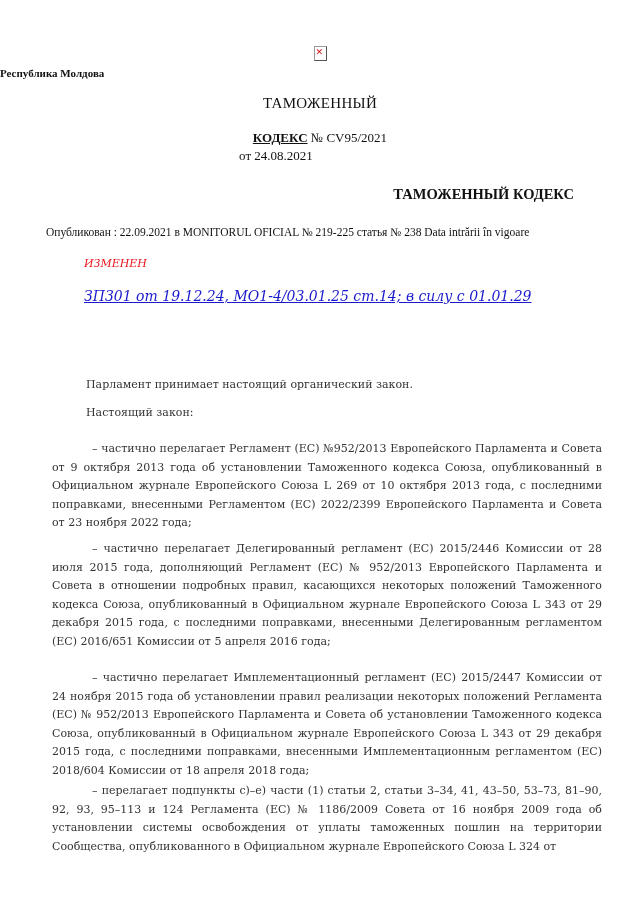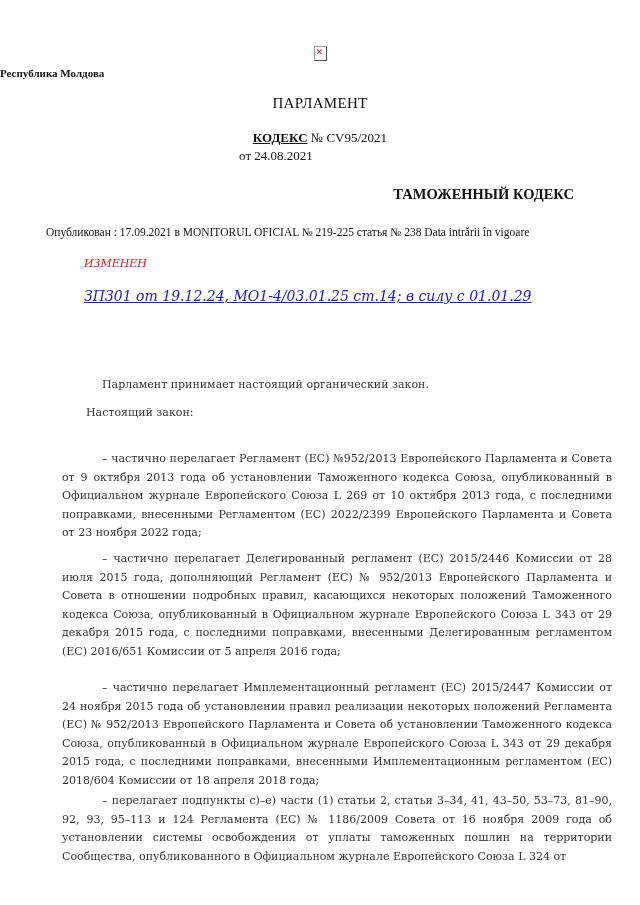--- a/index.html
+++ b/index.html
@@ -120,53 +120,53 @@
     text-decoration: underline;
     white-space: nowrap;
   }
   .intro {
     position: absolute;
     left: 86px;
     font-family: "DejaVu Serif", serif;
     font-size: 11px;
     color: #333;
   }
-  .intro1 { top: 378px; margin-left: 16px; }
+  .intro1 { top: 378px; }
   .intro2 { top: 406px; }
   .para {
     position: absolute;
     left: 46px;
     width: 550px;
     font-family: "DejaVu Serif", serif;
     font-size: 11px;
     line-height: 18.6px;
     text-align: justify;
     text-indent: 40px;
     color: #333;
-    margin: 16px;
+    margin: 6px;
   }
   .p1 { top: 434px; }
   .p2 { top: 534px; }
   .p3 { top: 663px; }
   .p4 { top: 776px; }
 </style>
 </head>
 <body>
 
 <div class="logo-wrap">
   <span class="broken-img"></span>
 </div>
 
 <div class="republic">Республика Молдова</div>
-<div class="parliament">ПАРЛАМЕНТ</div>
+<div class="parliament">ТАМОЖЕННЫЙ</div>
 <div class="code-num"><b>КОДЕКС</b> <span>№ CV95/2021</span></div>
 <div class="code-date">от 24.08.2021</div>
 <div class="title">ТАМОЖЕННЫЙ КОДЕКС</div>
 
-<div class="published">Опубликован : 17.09.2021 в MONITORUL OFICIAL № 219-225 статья № 238 Data intrării în vigoare</div>
+<div class="published">Опубликован : 22.09.2021 в MONITORUL OFICIAL № 219-225 статья № 238 Data intrării în vigoare</div>
 
 <div class="amended">ИЗМЕНЕН</div>
 <a class="amend-link">ЗП301 от 19.12.24, MO1-4/03.01.25 ст.14; в силу с 01.01.29</a>
 
 <div class="intro intro1">Парламент принимает настоящий органический закон.</div>
 <div class="intro intro2">Настоящий закон:</div>
 
 <p class="para p1">– частично перелагает Регламент (ЕС) №952/2013 Европейского Парламента и Совета от 9 октября 2013 года об установлении Таможенного кодекса Союза, опубликованный в Официальном журнале Европейского Союза L 269 от 10 октября 2013 года, с последними поправками, внесенными Регламентом (ЕС) 2022/2399 Европейского Парламента и Совета от 23 ноября 2022 года;</p>
 <p class="para p2">– частично перелагает Делегированный регламент (ЕС) 2015/2446 Комиссии от 28 июля 2015 года, дополняющий Регламент (ЕС) № 952/2013 Европейского Парламента и Совета в отношении подробных правил, касающихся некоторых положений Таможенного кодекса Союза, опубликованный в Официальном журнале Европейского Союза L 343 от 29 декабря 2015 года, с последними поправками, внесенными Делегированным регламентом (ЕС) 2016/651 Комиссии от 5 апреля 2016 года;</p>
 <p class="para p3">– частично перелагает Имплементационный регламент (ЕС) 2015/2447 Комиссии от 24 ноября 2015 года об установлении правил реализации некоторых положений Регламента (ЕС) № 952/2013 Европейского Парламента и Совета об установлении Таможенного кодекса Союза, опубликованный в Официальном журнале Европейского Союза L 343 от 29 декабря 2015 года, с последними поправками, внесенными Имплементационным регламентом (ЕС) 2018/604 Комиссии от 18 апреля 2018 года;</p>

